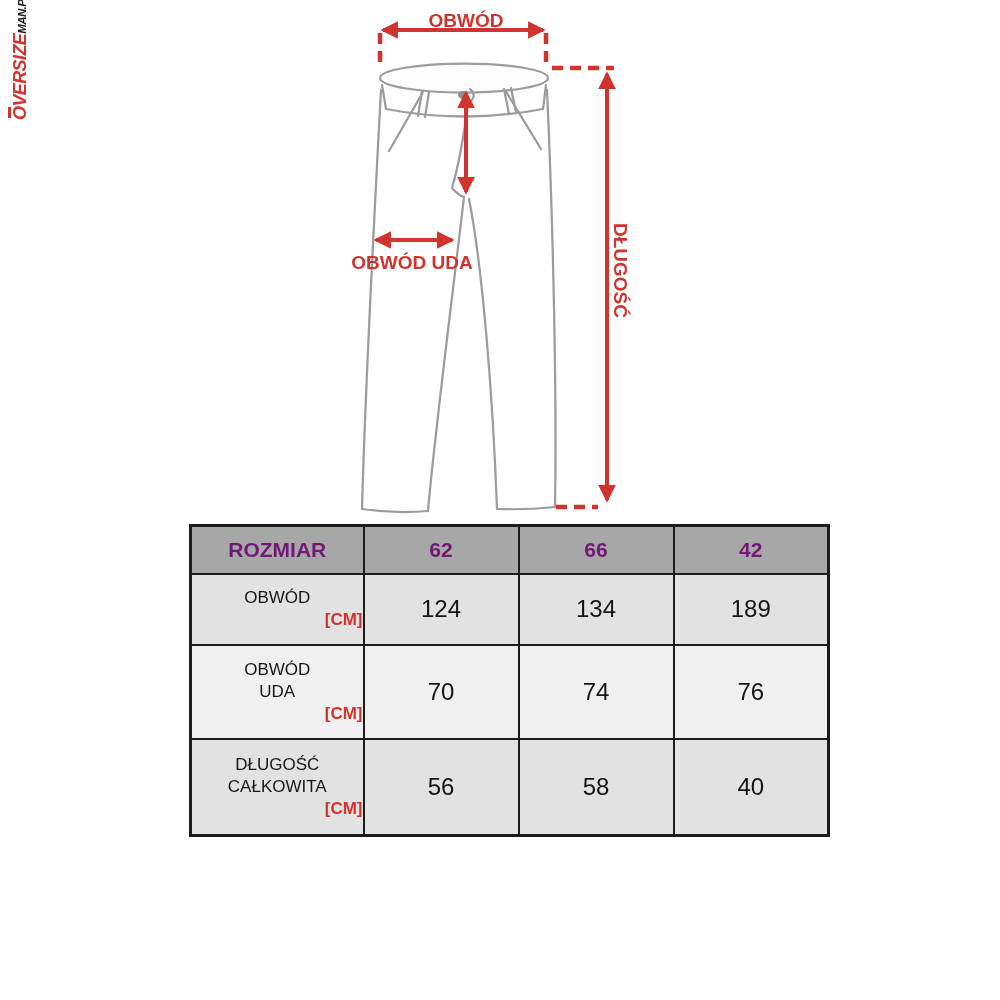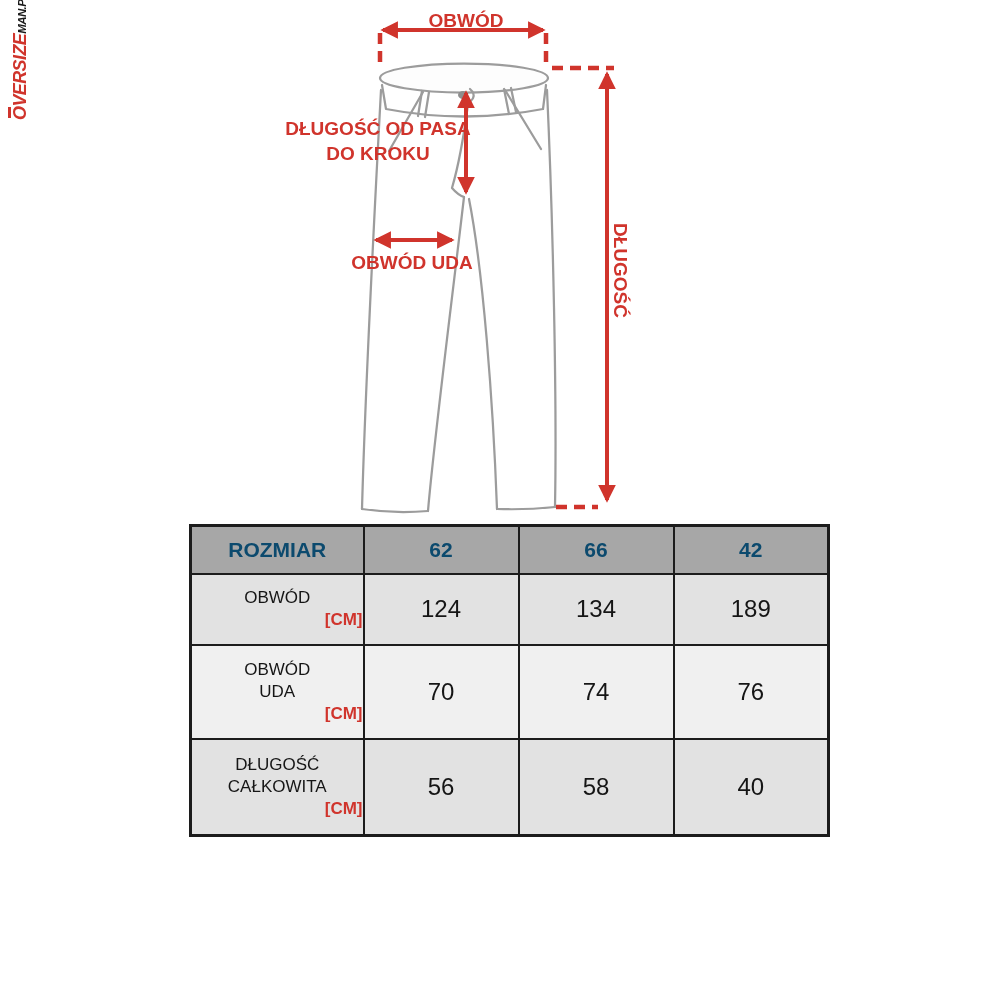--- a/index.html
+++ b/index.html
@@ -32,21 +32,21 @@
   .m-waist{left:406px;top:8px;width:120px;}
   .m-rise{left:276px;top:116px;width:204px;}
   .m-thigh{left:332px;top:250px;width:160px;}
   .m-length{left:576px;top:258px;width:92px;height:22px;transform:rotate(90deg);transform-origin:center;}
 
   
   .size-table{position:absolute;left:189px;top:524px;width:638px;border-collapse:collapse;
               table-layout:fixed;text-align:center;}
   .size-table th,.size-table td{border:2px solid var(--border);vertical-align:middle;padding:0;}
   .size-table{border:3px solid var(--border);}
-  .size-table thead th{background:var(--header_bg);color:#0c4a6e;font-size:21px;font-weight:bold;height:48px;}
+  .size-table thead th{background:var(--header_bg);color:#701a75;font-size:21px;font-weight:bold;height:48px;}
   .size-table tbody tr:nth-child(odd) td,.size-table tbody tr:nth-child(odd) th{background:var(--row_odd);}
   .size-table tbody tr:nth-child(even) td,.size-table tbody tr:nth-child(even) th{background:var(--row_even);}
   .row-label{display:block;font-weight:normal;color:#161616;font-size:17px;line-height:22px;white-space:pre-line;}
   .row-unit{display:block;font-weight:bold;color:var(--accent);font-size:17px;line-height:22px;text-align:right;}
   .cell-value{font-size:24px;font-weight:400;color:var(--ink);}
 </style>
 </head>
 <body>
 
 <div class="canvas">
@@ -86,22 +86,20 @@
       <line class="red-dash" x1="546" y1="33" x2="546" y2="66"></line>
       <line class="red-dash" x1="552" y1="68" x2="614" y2="68"></line>
       <line class="red-solid" x1="607" y1="74" x2="607" y2="500" marker-start="url(#arr)" marker-end="url(#arr)"></line>
       <line class="red-dash" x1="556" y1="507" x2="598" y2="507"></line>
       <line class="red-solid" x1="466" y1="93" x2="466" y2="192" marker-start="url(#arr)" marker-end="url(#arr)"></line>
       <line class="red-solid" x1="376" y1="240" x2="452" y2="240" marker-start="url(#arr)" marker-end="url(#arr)"></line>
     </g>
   </svg>
 
   <div class="m-label m-waist">OBWÓD</div>
-  <div class="m-label m-rise">DŁUGOŚĆ OD PASA
-DO KROKU</div>
   <div class="m-label m-thigh">OBWÓD UDA</div>
   <div class="m-label m-length">DŁUGOŚĆ</div>
 
   <table class="size-table">
     <colgroup>
       <col style="width:173px">
         <col style="width:155px">
         <col style="width:155px">
         <col style="width:155px">
     </colgroup>

